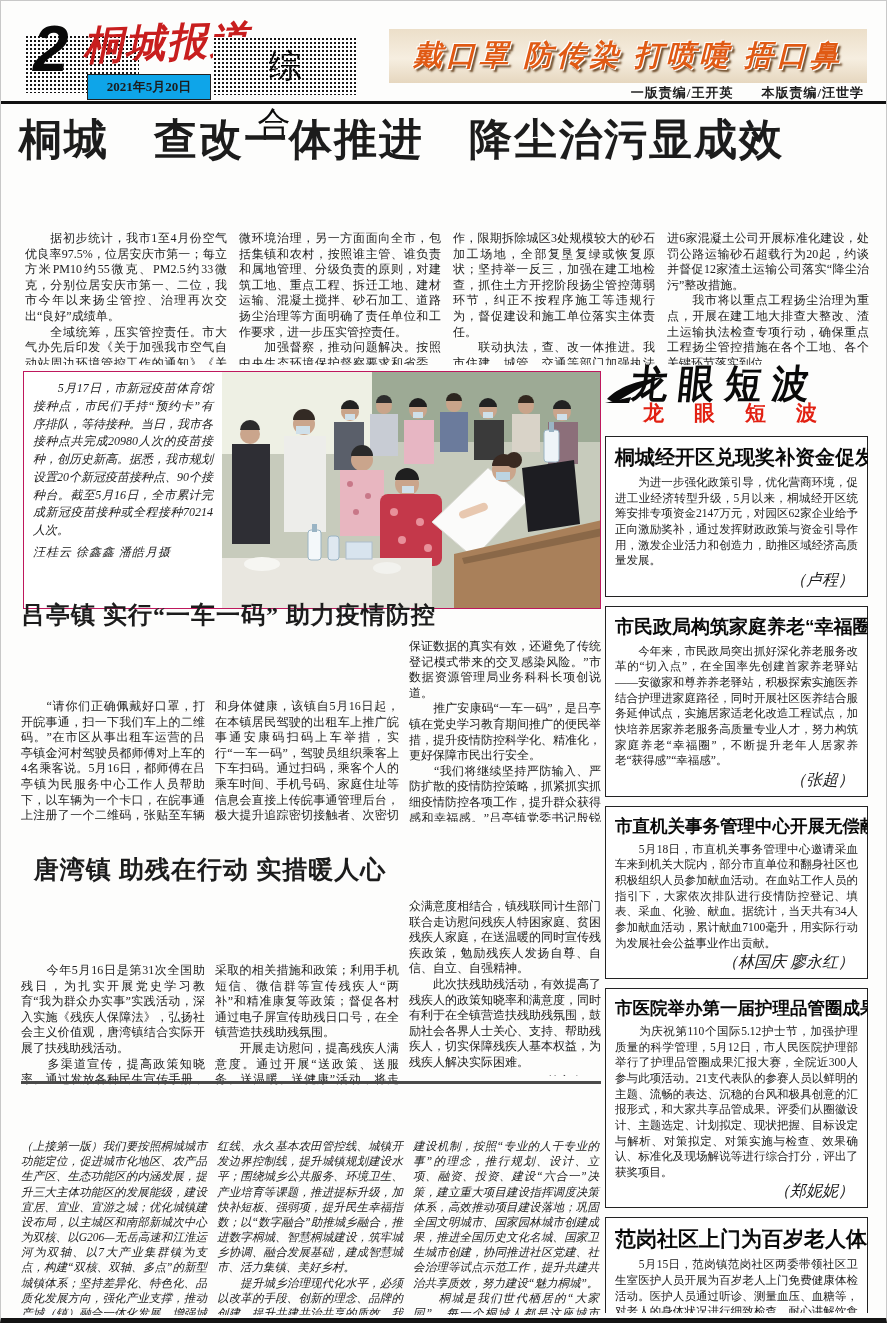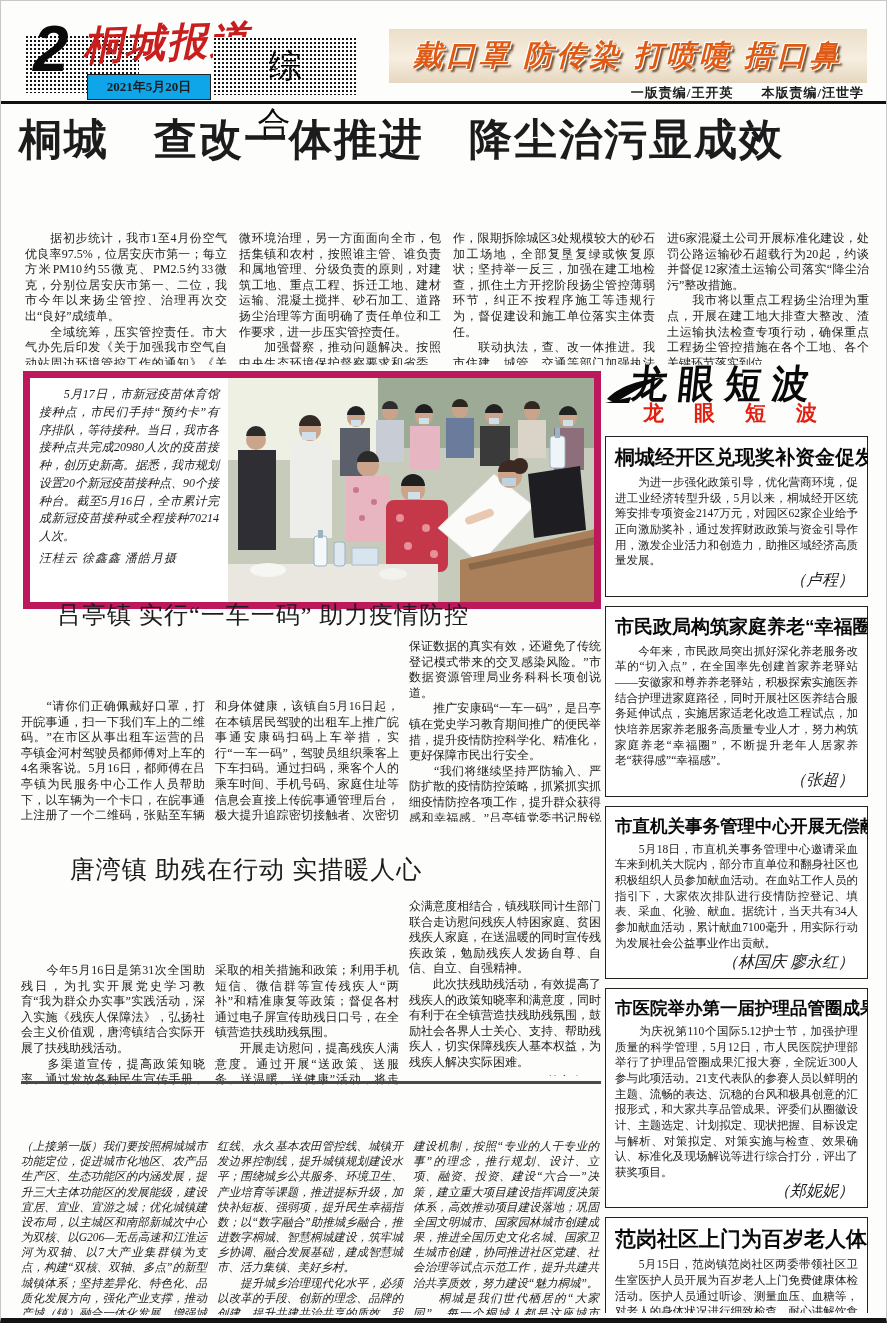--- a/index.html
+++ b/index.html
@@ -28,29 +28,29 @@
   .editors{position:absolute;right:22px;top:83px;font-size:13px;font-weight:bold;letter-spacing:1px;}
   .head-rule{position:absolute;left:0;top:100px;width:887px;height:3px;background:#111;}
   
   .lead-headline{position:absolute;left:18px;top:112px;width:850px;text-align:left;
     font-size:43px;font-weight:900;letter-spacing:2px;line-height:1.25;white-space:nowrap;}
   .lead-cols{position:absolute;left:24px;top:182px;width:844px;height:182px;display:flex;gap:12px;overflow:hidden;}
   .lead-cols .col{width:202px;flex:0 0 202px;}
   .col-text{font-size:12px;line-height:1.3;text-align:justify;white-space:pre-line;margin-top:48px;}
   .byline{text-align:right;font-size:12px;padding-right:6px;margin-top:2px;}
   
-  .photo-box{position:absolute;left:22px;top:370px;width:578px;height:238px;border:7px solid #be185d;background:#fff;display:flex;}
+  .photo-box{position:absolute;left:22px;top:370px;width:578px;height:238px;border:1px solid #be185d;background:#fff;display:flex;}
   .caption-pane{width:198px;flex:0 0 198px;padding:8px 9px 4px 9px;font-style:italic;}
   .caption-text{font-size:12px;line-height:1.48;text-align:justify;white-space:pre-line;}
   .photo-credit{font-size:12px;margin-top:4px;letter-spacing:1px;}
   .photo-pane{flex:1;overflow:hidden;}
   
   .mid-article{position:absolute;left:20px;width:580px;}
   .mid-right-col{position:absolute;right:0;top:2px;width:192px;overflow:hidden;}
-  .mid-headline{position:absolute;left:0;width:378px;text-align:center;font-weight:400;letter-spacing:1px;line-height:1.2;white-space:nowrap;margin-left:36px;}
+  .mid-headline{position:absolute;left:0;width:378px;text-align:center;font-weight:700;letter-spacing:1px;line-height:1.2;white-space:nowrap;}
   .mid-cols{position:absolute;left:0;width:378px;display:flex;gap:10px;overflow:hidden;}
   .mid-cols .col{width:184px;flex:0 0 184px;}
   
   .divider{position:absolute;left:20px;top:1080px;width:580px;height:3px;background:#4a4a4a;}
   .cont-cols{position:absolute;left:20px;top:1090px;width:580px;height:224px;display:flex;gap:10px;overflow:hidden;font-style:italic;}
   .cont-cols .col{width:186px;flex:0 0 186px;}
   .cont-cols .col-text{font-size:11.5px;line-height:1.32;}
   
   .sidebar{position:absolute;left:604px;top:360px;width:263px;height:952px;display:flex;flex-direction:column;gap:9px;overflow:hidden;}
   .side-logo{position:relative;height:66px;flex:0 0 66px;}

